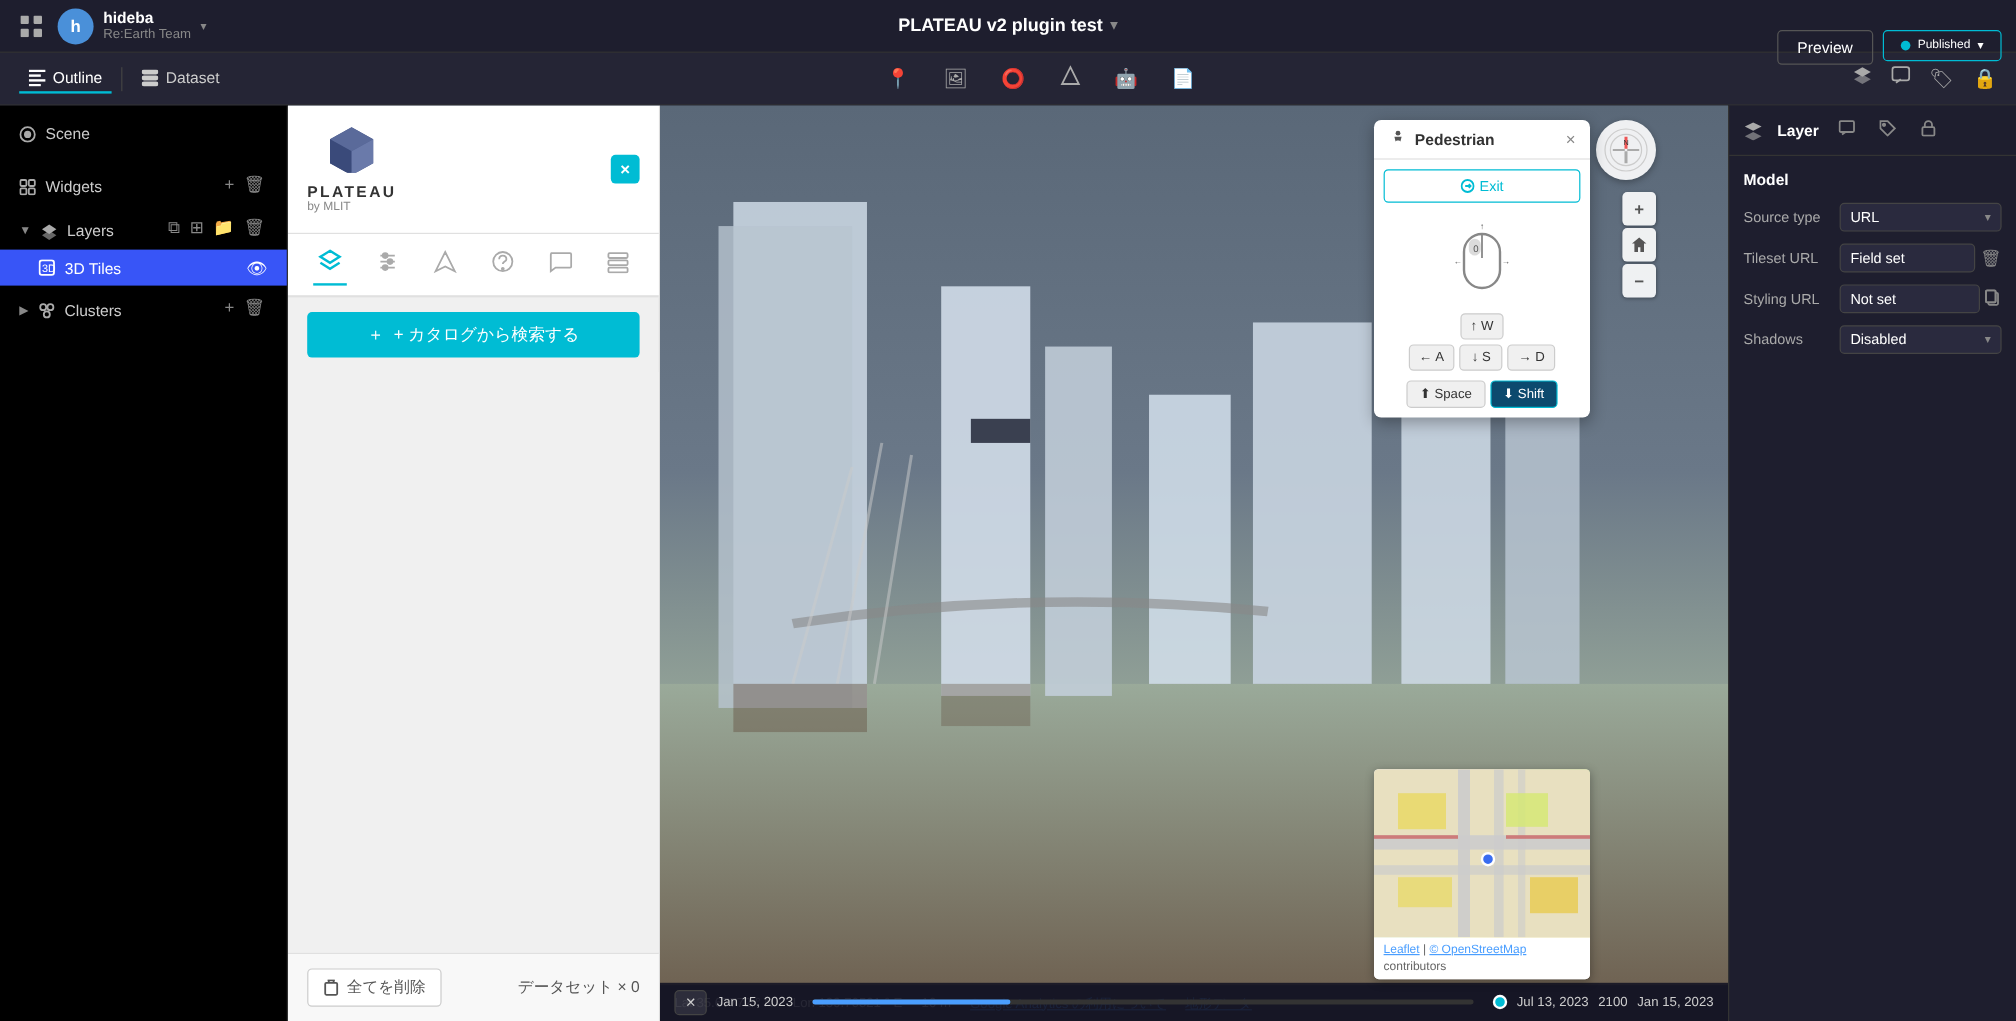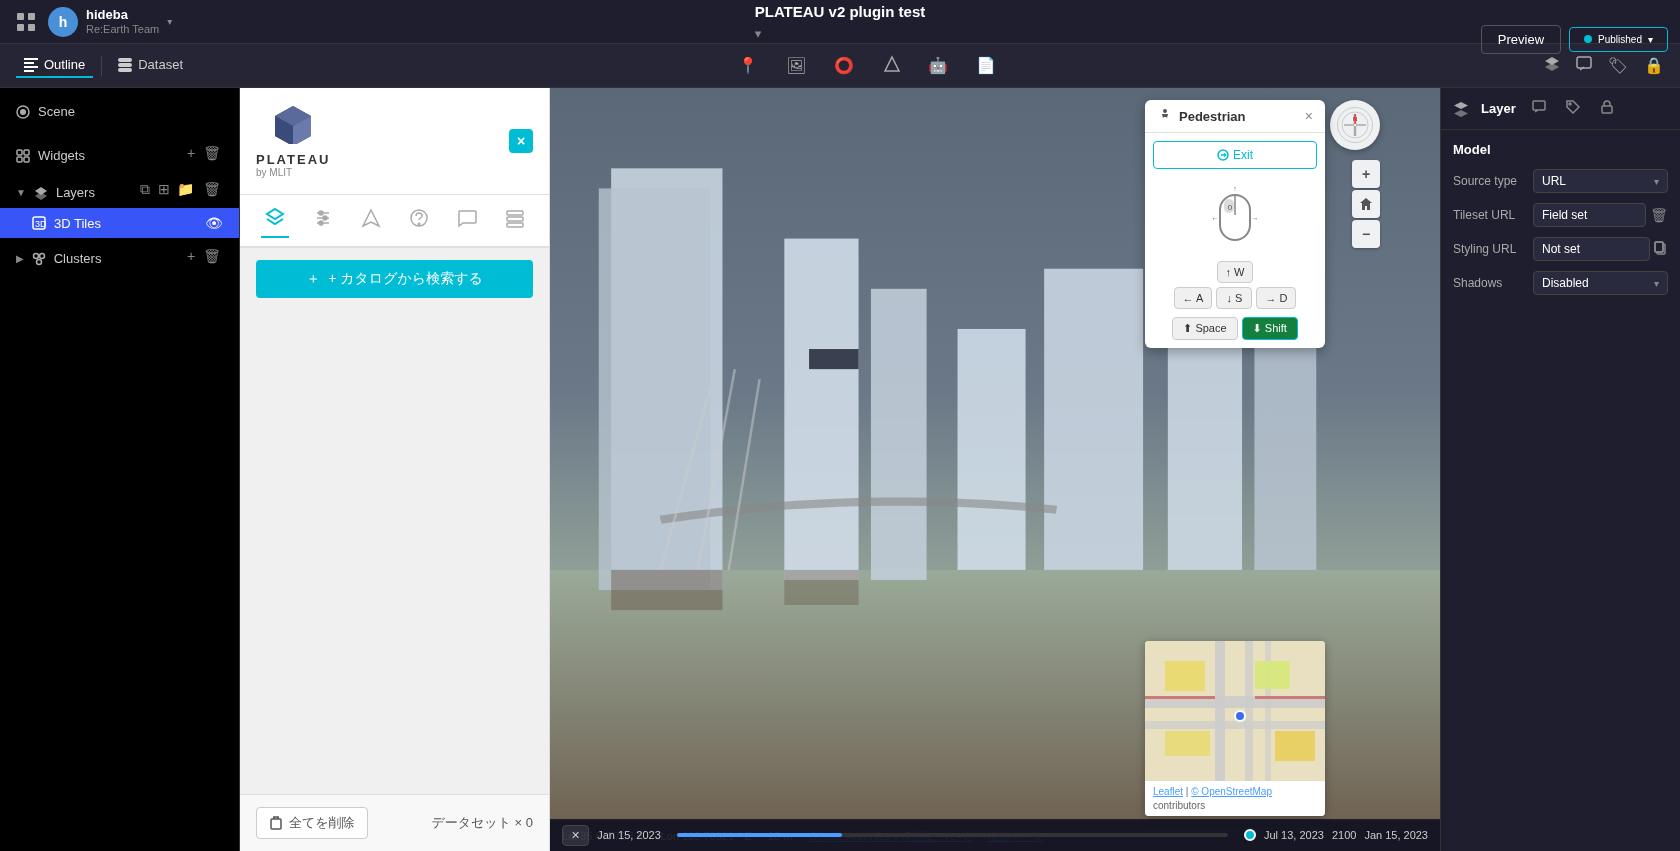--- a/index.html
+++ b/index.html
@@ -21,25 +21,25 @@
       width: 30px; height: 30px; border-radius: 50%;
       background: #4a90d9;
       display: flex; align-items: center; justify-content: center;
       font-weight: bold; font-size: 14px; color: #fff;
     }
     .user-info { display: flex; flex-direction: column; line-height: 1.2; }
     .user-name { font-size: 13px; font-weight: 600; color: #fff; }
     .user-team { font-size: 11px; color: #888; }
     .chevron-icon { color: #888; font-size: 10px; cursor: pointer; }
 
-    .topbar-center { position: absolute; left: 50%; transform: translateX(-50%); display: flex; align-items: flex-start; gap: 6px; flex-direction: column; }
+    .topbar-center { position: absolute; left: 50%; transform: translateX(-50%); display: flex; align-items: flex-start; gap: 6px; }
     .project-title { font-size: 15px; font-weight: 600; color: #fff; }
     .dropdown-arrow { color: #888; cursor: pointer; }
 
-    .topbar-right { margin-left: auto; display: flex; align-items: center; gap: 8px; margin-top: 35px; }
+    .topbar-right { margin-left: auto; display: flex; align-items: flex-start; gap: 8px; margin-top: 35px; }
     .preview-btn {
       padding: 6px 16px; border: 1px solid #555; border-radius: 4px;
       background: transparent; color: #fff; cursor: pointer; font-size: 13px;
     }
     .published-btn {
       padding: 6px 14px; border: 1px solid #00bcd4; border-radius: 4px;
       background: transparent; color: #fff; cursor: pointer; font-size: 10px;
       display: flex; align-items: center; gap: 6px;
     }
     .published-dot { width: 8px; height: 8px; border-radius: 50%; background: #00bcd4; }
@@ -267,21 +267,21 @@
       padding: 4px 8px; font-size: 11px; color: #333; min-width: 36px;
       text-align: center; cursor: default;
       display: flex; align-items: center; justify-content: center; gap: 2px;
     }
     .shift-row { display: flex; gap: 4px; justify-content: center; padding: 0 8px 8px; }
     .shift-btn {
       background: #f0f0f0; border: 1px solid #ccc; border-radius: 4px;
       padding: 4px 10px; font-size: 11px; color: #333;
       cursor: default; display: flex; align-items: center; gap: 4px;
     }
-    .shift-btn.green { background: #15803d; border-color: #00bcd4; color: #fff; }
+    .shift-btn.green { background: #0c4a6e; border-color: #00bcd4; color: #fff; }
 
     
     .mini-map {
       position: absolute;
       bottom: 35px; right: 56px;
       width: 180px; height: 175px;
       background: #ddd;
       border-radius: 4px;
       overflow: hidden;
       box-shadow: 0 2px 8px rgba(0,0,0,0.3);

